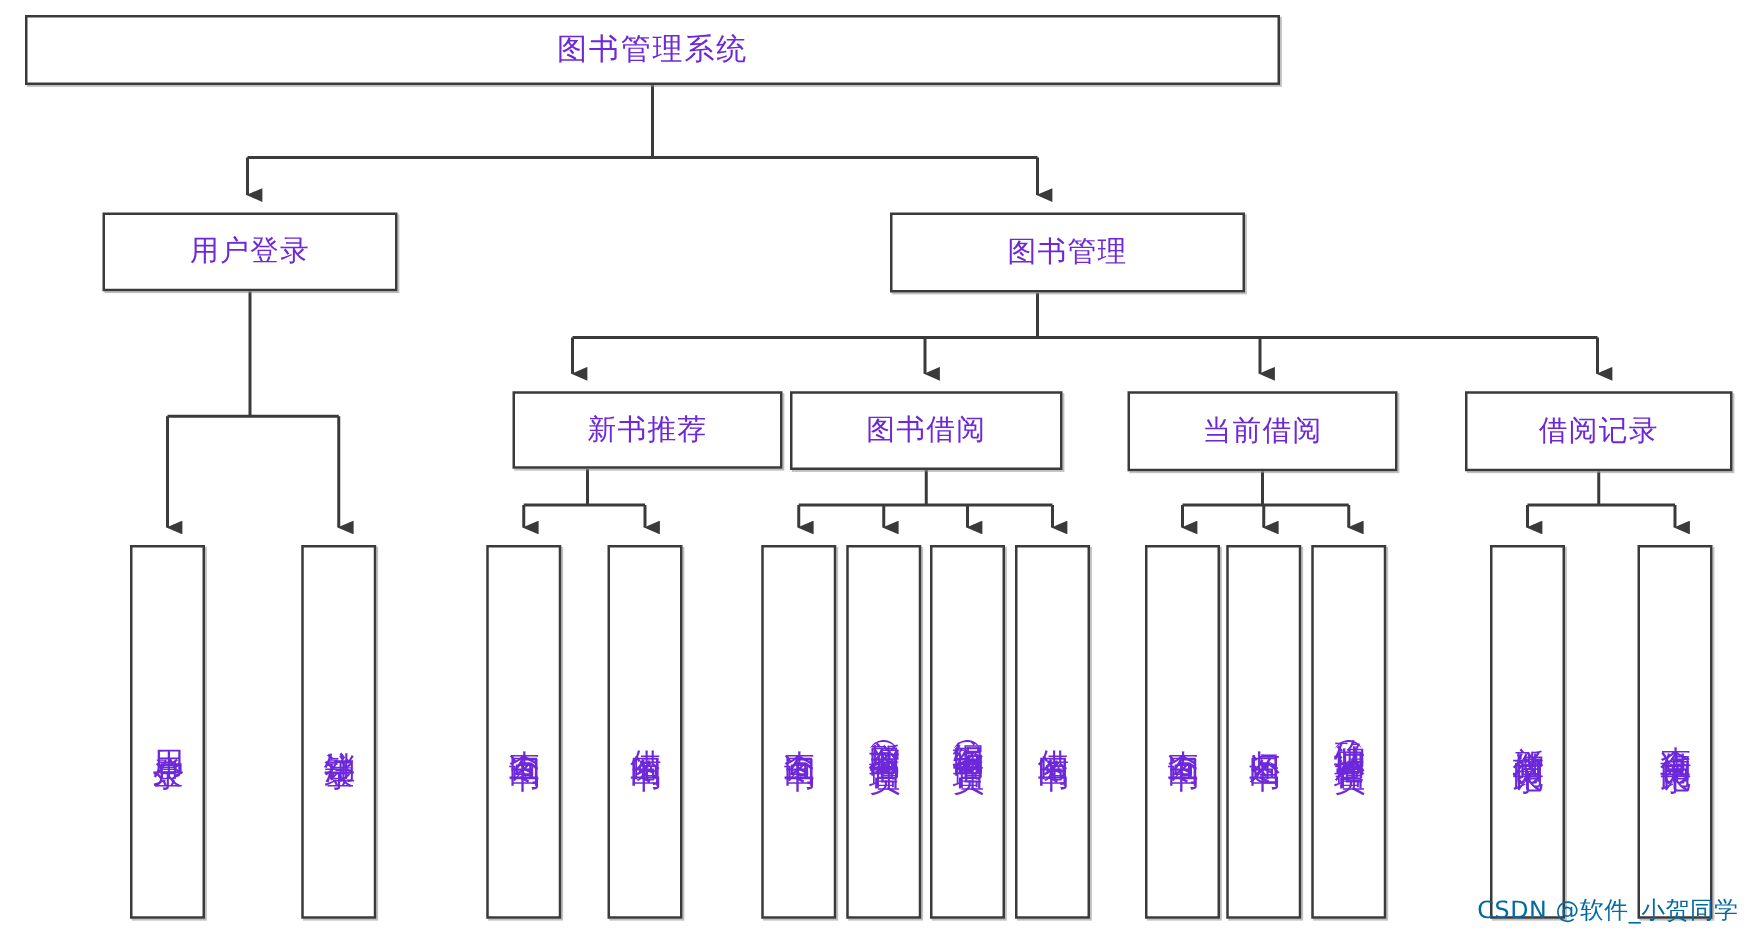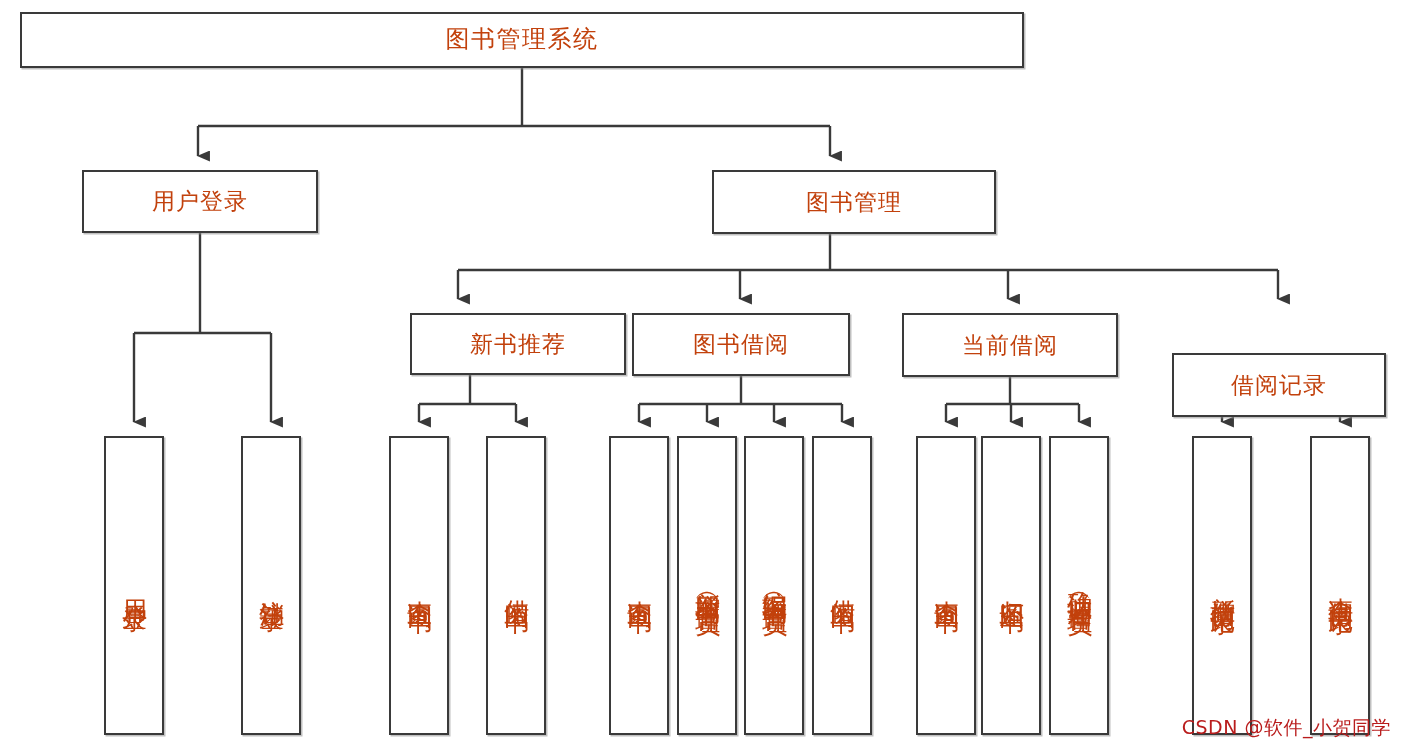--- a/index.html
+++ b/index.html
@@ -33,21 +33,21 @@
     background: #ffffff;
     border: 2.2px solid #3a3a3a;
     box-shadow: 1.5px 1.5px 0 rgba(140,140,140,0.55);
     display: flex;
     align-items: center;
     justify-content: center;
     color: #3d3d3d;
     z-index: 2;
   }
   .node .label {
-    color: #c2410c;
+    color: #6d28d9;
     line-height: 1.08;
     text-align: center;
     white-space: nowrap;
   }
   
   .node.h .label {
     font-size: 23px;
     letter-spacing: 1px;
   }
   .node.root .label {
@@ -66,21 +66,21 @@
     line-height: 1.05;
     letter-spacing: 3px;
     white-space: nowrap;
   }
   
   #watermark {
     position: absolute;
     right: 14px;
     bottom: 6px;
     font-size: 19px;
-    color: #b91c1c;
+    color: #0369a1;
     letter-spacing: 0.5px;
     z-index: 5;
     white-space: nowrap;
     user-select: none;
     margin-top: 14px;
   }
 </style>
 </head>
 <body>
 
@@ -153,21 +153,21 @@
   </div>
 
   <div class="node h" style="left:902px; top:313px; width:216px; height:64px;">
     <span class="label">当前借阅</span>
   </div>
 
   <div class="node h" style="left:632px; top:313px; width:218px; height:63px;">
     <span class="label">图书借阅</span>
   </div>
 
-  <div class="node h" style="left:1172px; top:313px; width:214px; height:64px;margin-top:40px;">
+  <div class="node h" style="left:1172px; top:313px; width:214px; height:64px;">
     <span class="label">借阅记录</span>
   </div>
 
   <div class="node v" style="left:104px; top:436px; width:60px; height:299px;">
     <span class="label">用户登录</span>
   </div>
 
   <div class="node v" style="left:241px; top:436px; width:60px; height:299px;">
     <span class="label">注销登录</span>
   </div>

